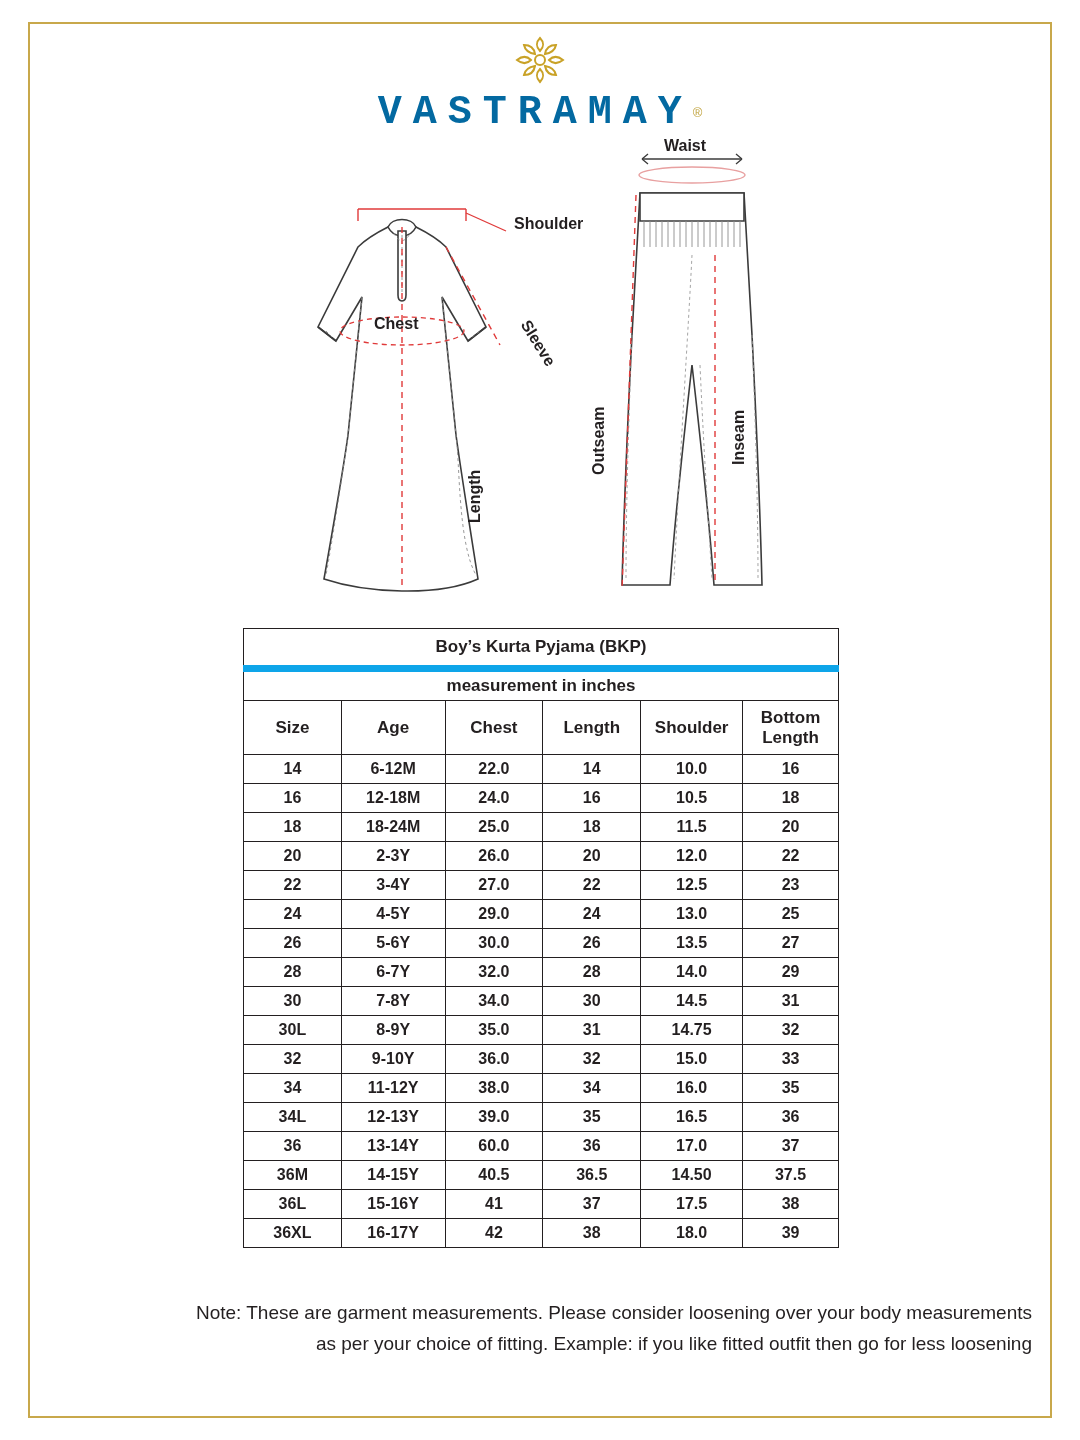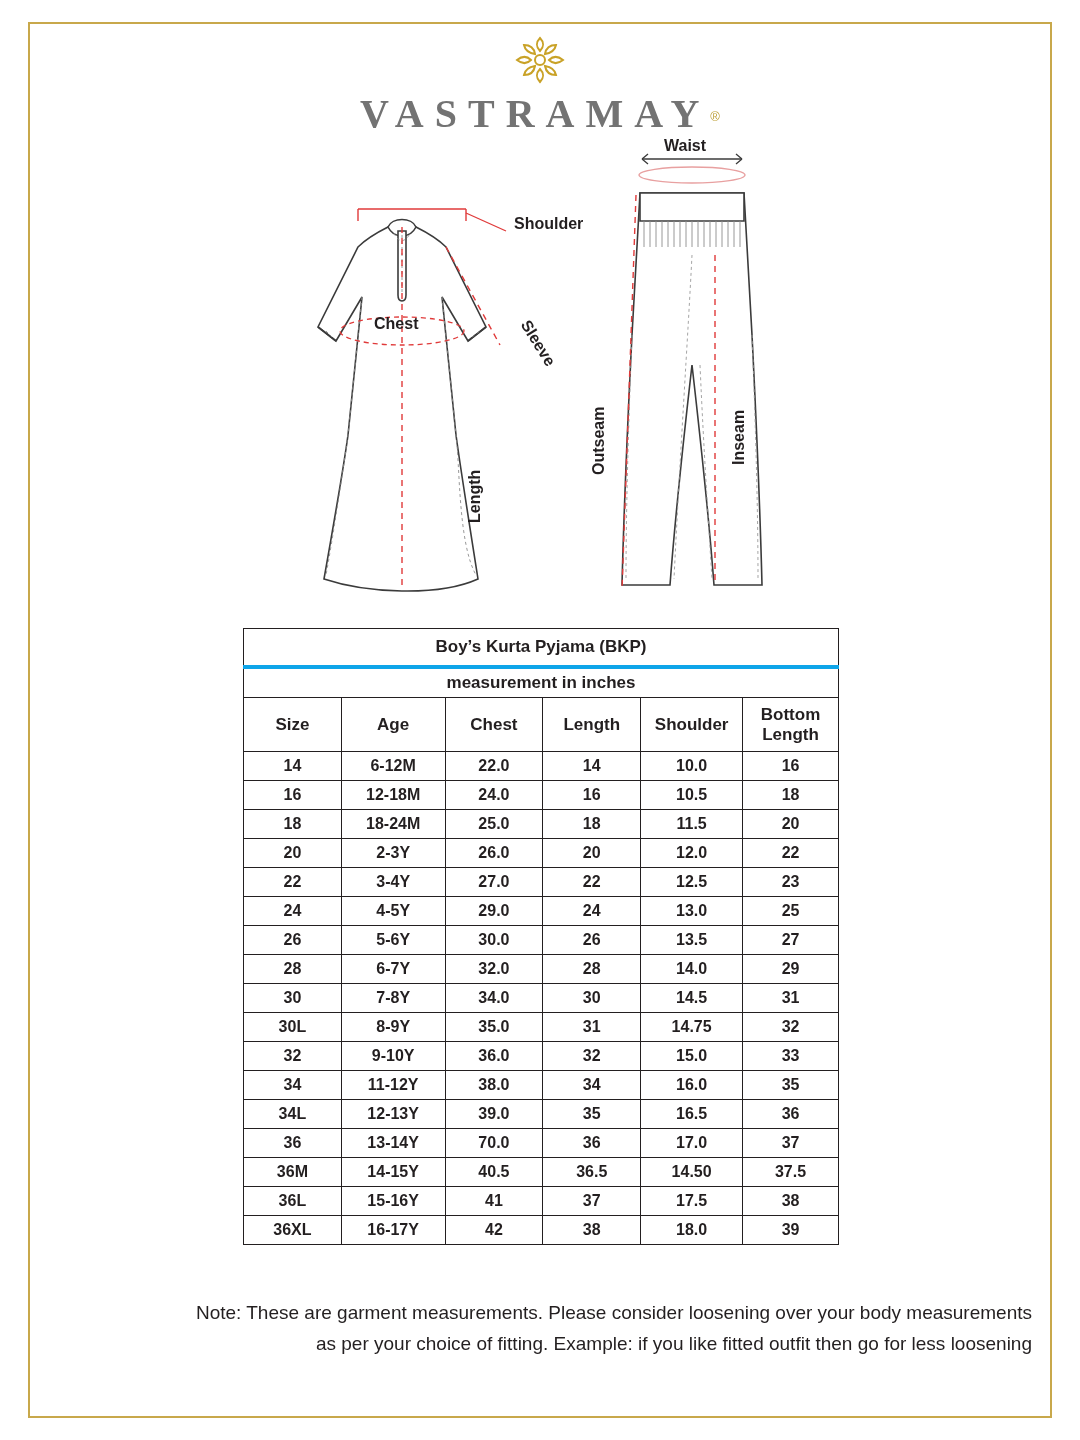--- a/index.html
+++ b/index.html
@@ -34,22 +34,22 @@
     margin:0 auto;
     width:74px; height:54px;
     color:#c9a227;
   }
   .brand-name {
     display:inline-block;
     margin-top:2px;
     font-size:40px;
     letter-spacing:11px;
     font-weight:bold;
-    color:#737373;
-    font-family:Liberation Serif, serif;
+    color:#0369a1;
+    font-family:Liberation Mono, monospace;
   }
   .brand-reg {
     font-size:13px;
     vertical-align:super;
     letter-spacing:0;
     color:#bfa13a;
   }
   
   .diagram {
     position:absolute;
@@ -80,21 +80,21 @@
     text-align:center;
     font-size:16px;
     color:#231f20;
     padding:3px 2px;
     font-weight:bold;
   }
   .chart .title-row td {
     font-size:17px;
     padding:8px 2px;
     font-weight:bold;
-    border-bottom:4px solid #0ea5e9;
+    border-bottom:7px solid #0ea5e9;
   }
   .chart .sub-row td {
     font-size:17px;
     padding:4px 2px;
     font-weight:bold;
   }
   .chart thead .hdr td {
     font-size:17px;
     height:54px;
     vertical-align:middle;
@@ -353,21 +353,21 @@
           <td>34L</td>
           <td>12-13Y</td>
           <td class="thin">39.0</td>
           <td class="thin">35</td>
           <td class="thin">16.5</td>
           <td class="thin">36</td>
         </tr>
       <tr>
           <td>36</td>
           <td>13-14Y</td>
-          <td class="thin">70.0</td>
+          <td class="thin">60.0</td>
           <td class="thin">36</td>
           <td>17.0</td>
           <td class="thin">37</td>
         </tr>
       <tr>
           <td>36M</td>
           <td class="thin">14-15Y</td>
           <td class="thin">40.5</td>
           <td class="thin">36.5</td>
           <td class="thin">14.50</td>

